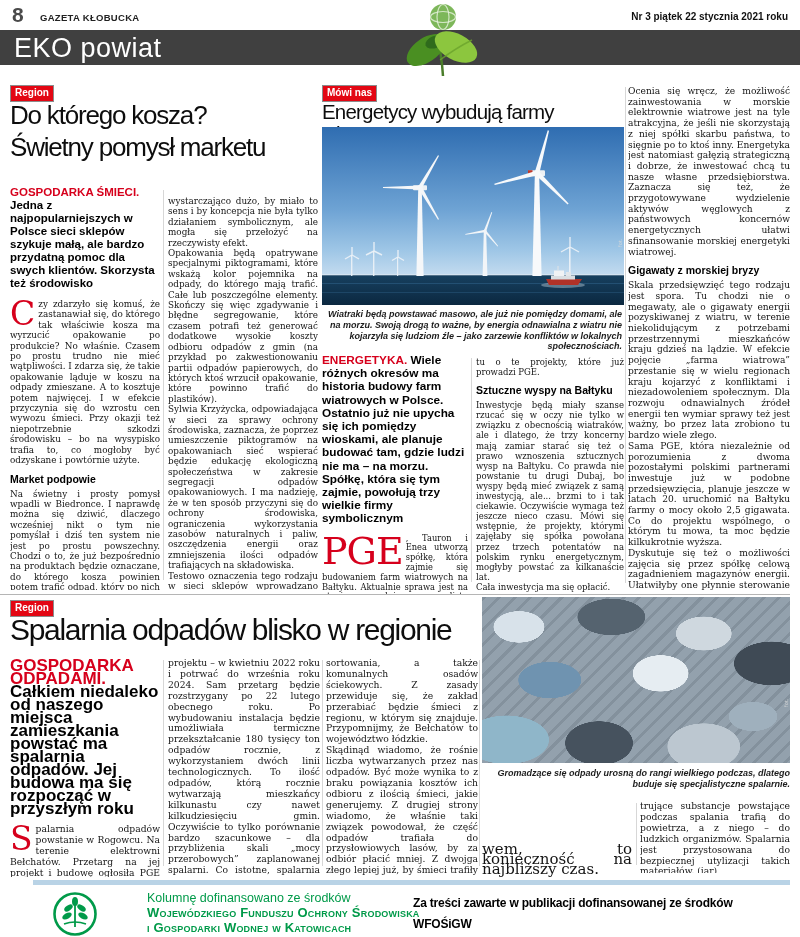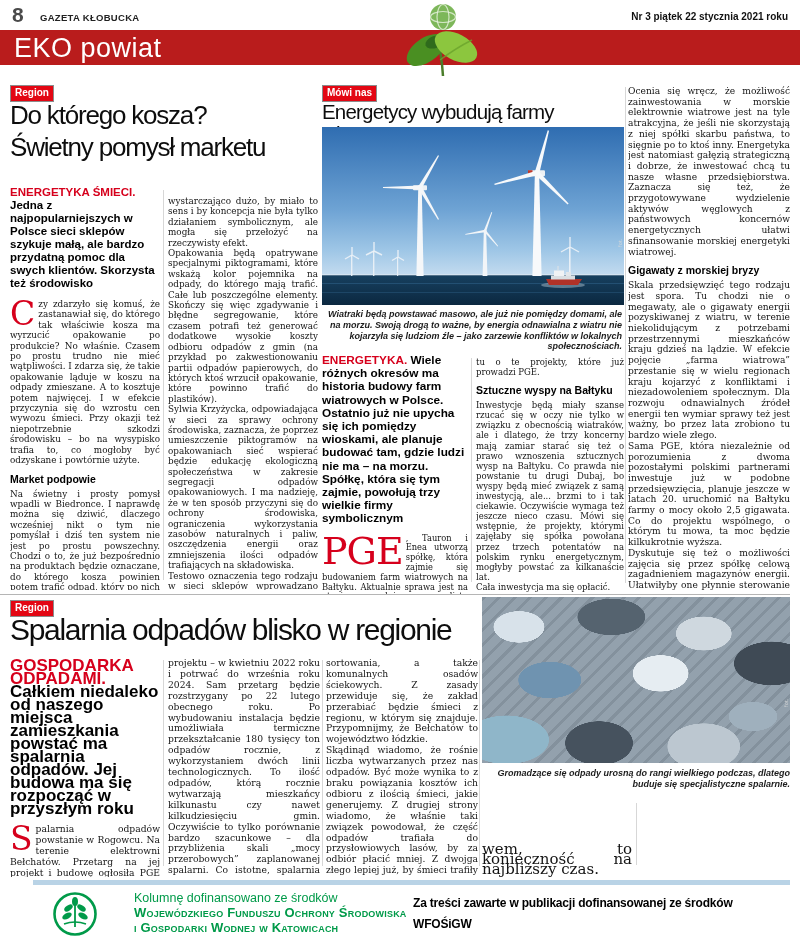--- a/index.html
+++ b/index.html
@@ -2,21 +2,21 @@
 <html><head>
 <meta charset="utf-8">
 <style>
   html,body{margin:0;padding:0;background:#e9e9e9;}
   #page{position:relative;width:800px;height:937px;background:#fff;font-family:"Liberation Sans",sans-serif;overflow:hidden;color:#111;}
   .abs{position:absolute;}
   
   .pgnum{font-size:21px;font-weight:bold;color:#4a4a4a;}
   .paper{font-size:9.5px;font-weight:bold;letter-spacing:.3px;color:#222;}
   .issue{font-size:10px;font-weight:bold;color:#111;text-align:right;}
-  .band{background:#b91c1c;}
+  .band{background:#404040;}
   .band-title{font-size:27px;color:#fff;letter-spacing:.5px;}
   
   .tag{display:inline-block;background:#e30613;color:#fff;font-weight:bold;font-size:10px;line-height:12px;padding:1px 4px 2px 4px;border:1px solid #8c8c8c;}
   .hl{font-weight:400;color:#0d0d0d;}
   
   .lead{font-weight:bold;color:#000;}
   .lead .label{color:#d6001c;}
   
   .serif{font-family:"DejaVu Serif","Liberation Serif",serif;text-align:justify;color:#141414;}
   .serif p{margin:0;}
@@ -70,21 +70,21 @@
     <path d="M52,60 Q68,48 84,40" stroke="#6aa32c" stroke-width="1.5" fill="none" opacity=".8"></path>
   </svg>
 
   <div class="abs tag" style="left:10px;top:85px;">Region</div>
   <div class="abs hl" style="left:10px;top:99px;width:312px;font-size:26px;line-height:32px;letter-spacing:-1.2px;">
     <div>Do którego kosza?</div>
     <div>Świetny pomysł marketu</div>
   </div>
   <div class="abs" style="left:10px;top:186px;width:150px;height:404px;overflow:hidden;">
     <div class="lead" style="font-size:11.5px;line-height:13px;margin-bottom:9px;">
-      <span class="label">ENERGETYKA ŚMIECI.</span><span> Jedna z najpopularniejszych w Polsce sieci sklepów szykuje małą, ale bardzo przydatną pomoc dla swych klientów. Skorzysta też środowisko</span>
+      <span class="label">GOSPODARKA ŚMIECI.</span><span> Jedna z najpopularniejszych w Polsce sieci sklepów szykuje małą, ale bardzo przydatną pomoc dla swych klientów. Skorzysta też środowisko</span>
     </div>
     <div class="serif" style="font-size:8.8px;line-height:10.4px;">
       <p><span class="dropcap">C</span><span>zy zdarzyło się komuś, że zastanawiał się, do którego tak właściwie kosza ma wyrzucić opakowanie po produkcie? No właśnie. Czasem po prostu trudno nie mieć wątpliwości. I zdarza się, że takie opakowanie ląduje w koszu na odpady zmieszane. A to kosztuje potem najwięcej. I w efekcie przyczynia się do wzrostu cen wywozu śmieci. Przy okazji też niepotrzebnie szkodzi środowisku – bo na wysypisko trafia to, co mogłoby być odzyskane i powtórnie użyte.</span></p>
       <div class="subhead">Market podpowie</div>
       <p>Na świetny i prosty pomysł wpadli w Biedronce. I naprawdę można się dziwić, dlaczego wcześniej nikt o tym nie pomyślał i dziś ten system nie jest po prostu powszechny. Chodzi o to, że już bezpośrednio na produktach będzie oznaczane, do którego kosza powinien potem trafić odpad, który po nich pozostanie. Proste? Pomocne? Jasne! Pomysł dotyczy tej części towarów sprzedawanych w popularnym markecie, która sprzedawana jest pod markami własnymi sieci. Jak wiemy, jest tych produktów akurat w tym sklepie</p>
     </div>
   </div>
   <div class="abs serif" style="left:168px;top:196px;width:150px;height:394px;overflow:hidden;font-size:8.8px;line-height:10.4px;">
     <p>wystarczająco dużo, by miało to sens i by koncepcja nie była tylko działaniem symbolicznym, ale mogła się przełożyć na rzeczywisty efekt.</p>
     <p>Opakowania będą opatrywane specjalnymi piktogramami, które wskażą kolor pojemnika na odpady, do którego mają trafić. Całe lub poszczególne elementy. Skończy się więc zgadywanie i błędne segregowanie, które czasem potrafi też generować dodatkowe wysokie koszty odbioru odpadów z gmin (na przykład po zakwestionowaniu partii odpadów papierowych, do których ktoś wrzucił opakowanie, które powinno trafić do plastików).</p>
@@ -211,38 +211,41 @@
     <p>sortowania, a także komunalnych osadów ściekowych. Z zasady przewiduje się, że zakład przerabiać będzie śmieci z regionu, w którym się znajduje. Przypomnijmy, że Bełchatów to województwo łódzkie.</p>
     <p>Skądinąd wiadomo, że rośnie liczba wytwarzanych przez nas odpadów. Być może wynika to z braku powiązania kosztów ich odbioru z ilością śmieci, jakie generujemy. Z drugiej strony wiadomo, że właśnie taki związek powodował, że część odpadów trafiała do przysłowiowych lasów, by za odbiór płacić mniej. Z dwojga złego lepiej już, by śmieci trafiły na wysypisko. Tam jednak gromadzi się ich coraz więcej, dlatego spalarnie, jak ta pod Bełchato-</p>
   </div>
   <div class="photo garbage" style="left:482px;top:597px;width:308px;height:166px;">
     <div class="credit" style="left:301px;top:110px;">fot.</div>
   </div>
   <div class="abs caption" style="left:482px;top:768px;width:308px;">Gromadzące się odpady urosną do rangi wielkiego podczas, dlatego buduje się specjalistyczne spalarnie.</div>
   <div class="abs serif" style="left:482px;top:801px;width:150px;height:72px;overflow:hidden;font-size:15px;line-height:10px;margin-top:43px;">
     <p>wem, to konieczność na najbliższy czas.</p>
   </div>
+  <div class="abs serif" style="left:640px;top:801px;width:150px;height:72px;overflow:hidden;font-size:9.2px;line-height:10.9px;">
+    <p>trujące substancje powstające podczas spalania trafią do powietrza, a z niego – do ludzkich organizmów. Spalarnia jest przystosowana do bezpiecznej utylizacji takich materiałów. (jar)</p>
+  </div>
 
   <div class="vline" style="left:163px;top:660px;height:206px;"></div>
   <div class="vline" style="left:322px;top:660px;height:206px;"></div>
   <div class="vline" style="left:479px;top:660px;height:206px;"></div>
   <div class="vline" style="left:636px;top:803px;height:62px;"></div>
 
   <div class="bluebar" style="left:33px;top:880px;width:757px;height:5px;"></div>
   <svg class="abs" style="left:52px;top:891px;" width="46" height="46" viewBox="0 0 46 46">
     <circle cx="23" cy="23" r="20.5" fill="#fff" stroke="#009a49" stroke-width="2.6"></circle>
     <path d="M23,36 V12" stroke="#009a49" stroke-width="1.8"></path>
     <ellipse cx="23" cy="10.5" rx="3" ry="4.5" fill="#009a49"></ellipse>
     <ellipse cx="16.5" cy="17" rx="4.8" ry="2.6" fill="#009a49" transform="rotate(-35 16.5 17)"></ellipse>
     <ellipse cx="29.5" cy="17" rx="4.8" ry="2.6" fill="#009a49" transform="rotate(35 29.5 17)"></ellipse>
     <ellipse cx="15" cy="25" rx="5.2" ry="2.8" fill="#009a49" transform="rotate(-30 15 25)"></ellipse>
     <ellipse cx="31" cy="25" rx="5.2" ry="2.8" fill="#009a49" transform="rotate(30 31 25)"></ellipse>
     <path d="M12,33 Q23,29 34,33" stroke="#009a49" stroke-width="1.6" fill="none"></path>
   </svg>
-  <div class="abs" style="left:134px;top:891px;width:278px;">
+  <div class="abs" style="left:147px;top:891px;width:278px;">
     <div class="fund1">Kolumnę dofinansowano ze środków</div>
     <div class="fundcaps">Wojewódzkiego Funduszu Ochrony Środowiska</div>
     <div class="fundcaps">i Gospodarki Wodnej w Katowicach</div>
   </div>
   <div class="abs disc" style="left:413px;top:893px;width:378px;">
     <div>Za treści zawarte w publikacji dofinansowanej ze środków WFOŚiGW</div>
     <div>w Katowicach odpowiedzialność ponosi Redakcja.</div>
   </div>
 
 </div>

